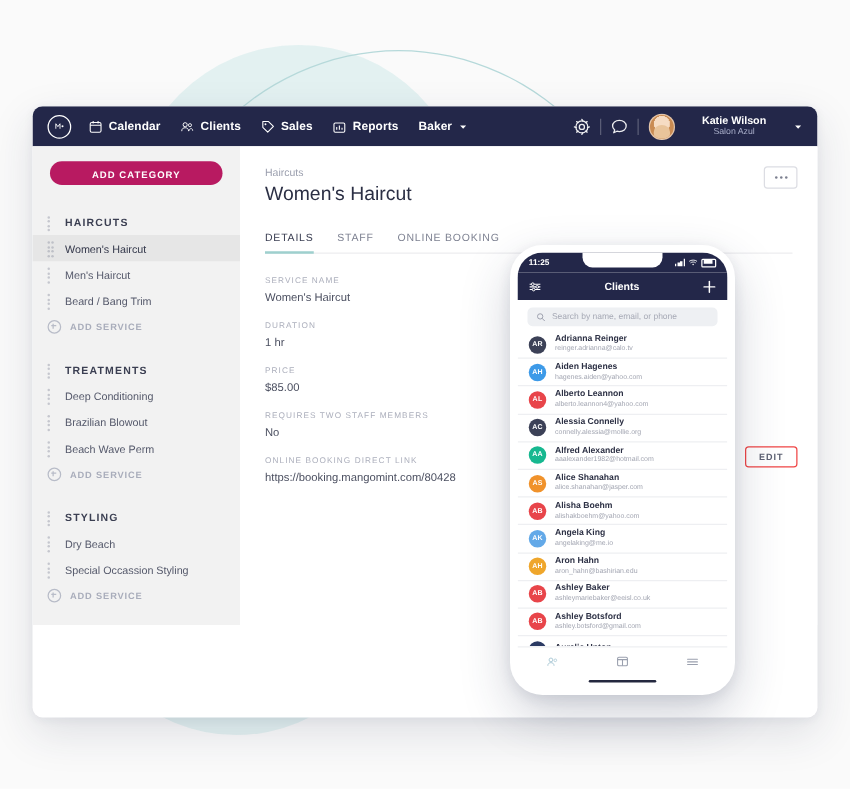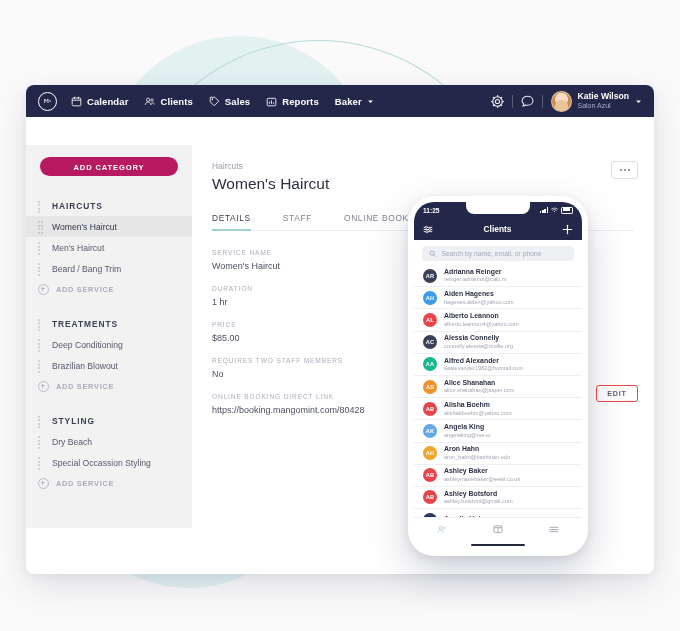--- a/index.html
+++ b/index.html
@@ -86,22 +86,23 @@
     margin: 0 7px;
     opacity: .92;
   }
   .nav-div {
     width: 1px; height: 13px;
     background: rgba(255,255,255,.25);
   }
   #user-block {
     display: flex;
     align-items: center;
-    gap: 6px;
+    gap: 22px;
     margin-left: 8px;
+    text-align: center;
   }
   #avatar {
     width: 19px; height: 19px;
     border-radius: 50%;
     background: radial-gradient(circle at 50% 38%, #f6dcc3 0 42%, #c98b52 43% 100%);
     border: 1.2px solid rgba(255,255,255,.5);
     flex: 0 0 auto;
     position: relative;
     overflow: hidden;
   }
@@ -109,21 +110,21 @@
     content:"";
     position:absolute; left:3px; top:8.5px;
     width:13px; height:11px;
     border-radius: 50% 50% 35% 35%;
     background:#e9c49a;
   }
   .user-name { font-size: 8.6px; font-weight: bold; line-height: 1.15; }
   .user-sub  { font-size: 7px; color: #a9aec9; line-height: 1.2; }
 
   
-  #win-body { display: flex; height: 383px; margin-top: 28px; }
+  #win-body { display: flex; height: 383px; }
 
   
   #sidebar {
     width: 166px;
     background: #f2f2f2;
     flex: 0 0 auto;
     padding-top: 12px;
     box-sizing: border-box;
     position: relative;
   }
@@ -214,21 +215,21 @@
     width: 25px; height: 16px;
     border: 1px solid #dcdde3;
     border-radius: 3px;
     background: #fff;
     display: flex; align-items: center; justify-content: center;
     gap: 2px;
     cursor: pointer;
   }
   #kebab-btn i { width: 2px; height: 2px; border-radius: 50%; background: #7b7f8f; display:block; }
 
-  #tabs { display: flex; gap: 32px; border-bottom: 1px solid #ededf0; }
+  #tabs { display: flex; gap: 19px; border-bottom: 1px solid #ededf0; }
   .tab {
     font-size: 8.4px;
     letter-spacing: .65px;
     color: #7e8292;
     padding-bottom: 7px;
     position: relative;
     cursor: pointer;
     white-space: nowrap;
   }
   .tab.active { color: #3a3e52; }
@@ -558,20 +559,29 @@
               <span>Deep Conditioning</span>
             </div>
             <div class="svc-row">
               <span class="grip single">
                 <i></i>
                 <i></i>
                 <i></i>
                 <i></i>
               </span>
               <span>Brazilian Blowout</span>
+            </div>
+            <div class="svc-row">
+              <span class="grip single">
+                <i></i>
+                <i></i>
+                <i></i>
+                <i></i>
+              </span>
+              <span>Beach Wave Perm</span>
             </div>
             <div class="add-svc">
               <span class="plus-c"></span>
               <span>ADD SERVICE</span>
             </div>
           </div>
           <div class="cat-group">
             <div class="cat-head">
               <span class="grip single">
                 <i></i>

